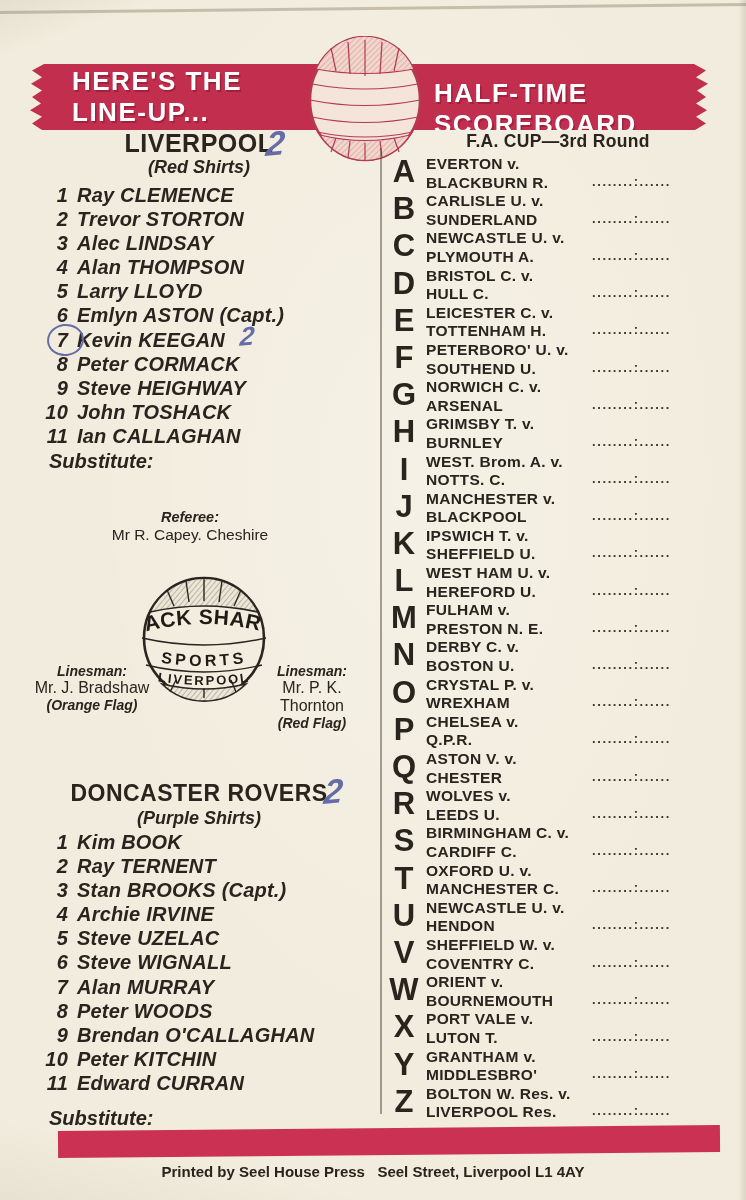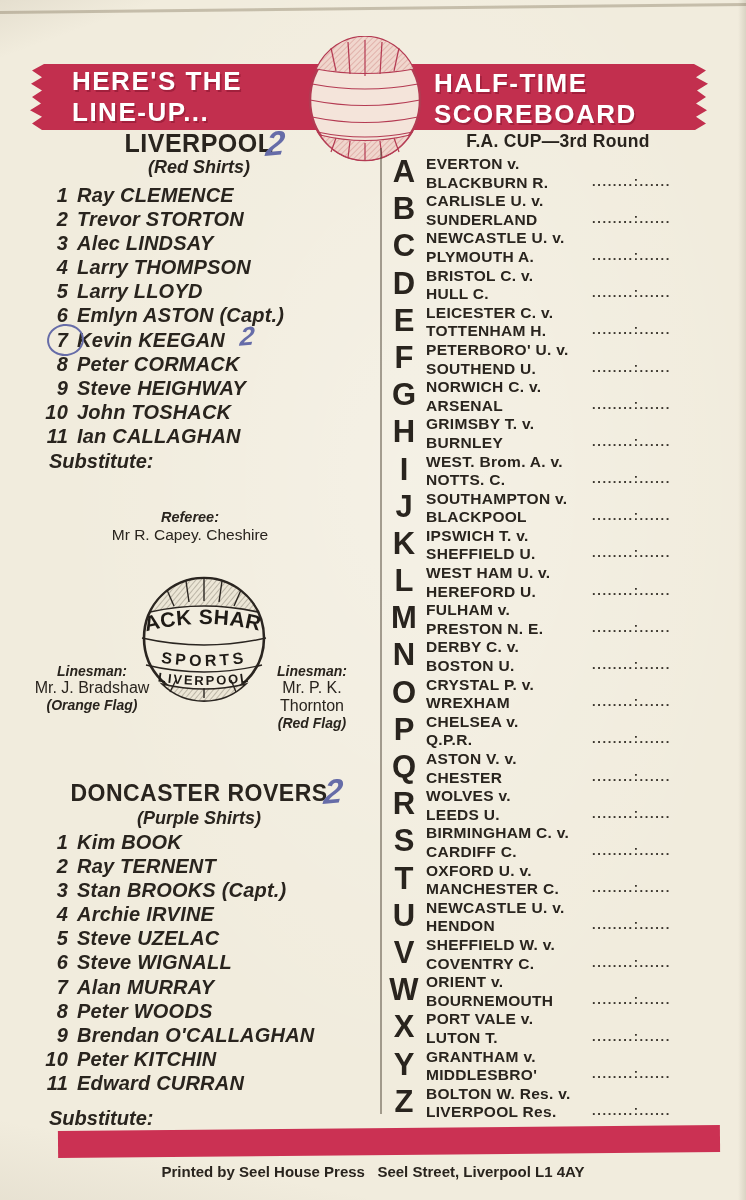--- a/index.html
+++ b/index.html
@@ -17,21 +17,21 @@
     background:rgba(125,112,88,.38);transform:rotate(-0.6deg);}
   .page::after{content:"";position:absolute;right:0;top:0;width:8px;height:1200px;
     background:linear-gradient(to left, rgba(110,100,80,.18), rgba(0,0,0,0));}
 
   
   .banner{position:absolute;top:64px;height:66px;background:var(--banner_red,#c22f4e);
     color:#ffffff;font-weight:bold;letter-spacing:1.5px;}
   .banner .bl{font-size:26px;line-height:31px;text-shadow:1.6px 1.8px 0 rgba(122,16,40,.45);}
   .banner-left{left:30px;width:292px;padding:2px 0 0 42px;box-sizing:border-box;
     clip-path:polygon(14px 0%,100% 0%,100% 100%,12px 100%,2px 90%,12px 80%,0px 70%,11px 60%,2px 50%,12px 40%,1px 30%,12px 20%,2px 10%);}
-  .banner-right{left:416px;width:292px;padding:4px 0 0 18px;box-sizing:border-box;
+  .banner-right{left:416px;width:292px;padding:14px 0 0 18px;box-sizing:border-box;
     clip-path:polygon(0 0,calc(100% - 14px) 0,calc(100% - 2px) 10%,calc(100% - 12px) 20%,100% 30%,calc(100% - 11px) 40%,calc(100% - 2px) 50%,calc(100% - 12px) 60%,calc(100% - 1px) 70%,calc(100% - 12px) 80%,calc(100% - 2px) 90%,calc(100% - 13px) 100%,0 100%);}
   .band-under-ball{position:absolute;left:308px;top:64px;width:116px;height:66px;background:var(--banner_red,#c22f4e);}
   .topball{position:absolute;left:306px;top:36px;}
 
   
   .pen{color:var(--pen_blue,#666ca8);font-weight:bold;font-style:italic;
     display:inline-block;transform:rotate(-5deg) skewX(-10deg);}
   .pen-title{position:absolute;font-size:34px;}
   .pen-row{position:absolute;font-size:26px;top:-4px;}
   .pen-circle{position:absolute;border:2.5px solid var(--pen_blue,#666ca8);
@@ -139,21 +139,21 @@
       <div class="prow">
         <span class="pnum">2</span>
         <span class="pname">Trevor STORTON</span>
       </div>
       <div class="prow">
         <span class="pnum">3</span>
         <span class="pname">Alec LINDSAY</span>
       </div>
       <div class="prow">
         <span class="pnum">4</span>
-        <span class="pname">Larry THOMPSON</span>
+        <span class="pname">Alan THOMPSON</span>
       </div>
       <div class="prow">
         <span class="pnum">5</span>
         <span class="pname">Larry LLOYD</span>
       </div>
       <div class="prow">
         <span class="pnum">6</span>
         <span class="pname">Emlyn ASTON (Capt.)</span>
       </div>
       <div class="prow">
@@ -353,21 +353,21 @@
       <div class="fixture">
         <div class="fletter">I</div>
         <div class="flines">
           <div class="fline">WEST. Brom. A. v.</div>
           <div class="fline">NOTTS. C.<span class="fdots">........:......</span></div>
         </div>
       </div>
       <div class="fixture">
         <div class="fletter">J</div>
         <div class="flines">
-          <div class="fline">SOUTHAMPTON v.</div>
+          <div class="fline">MANCHESTER v.</div>
           <div class="fline">BLACKPOOL<span class="fdots">........:......</span></div>
         </div>
       </div>
       <div class="fixture">
         <div class="fletter">K</div>
         <div class="flines">
           <div class="fline">IPSWICH T. v.</div>
           <div class="fline">SHEFFIELD U.<span class="fdots">........:......</span></div>
         </div>
       </div>

